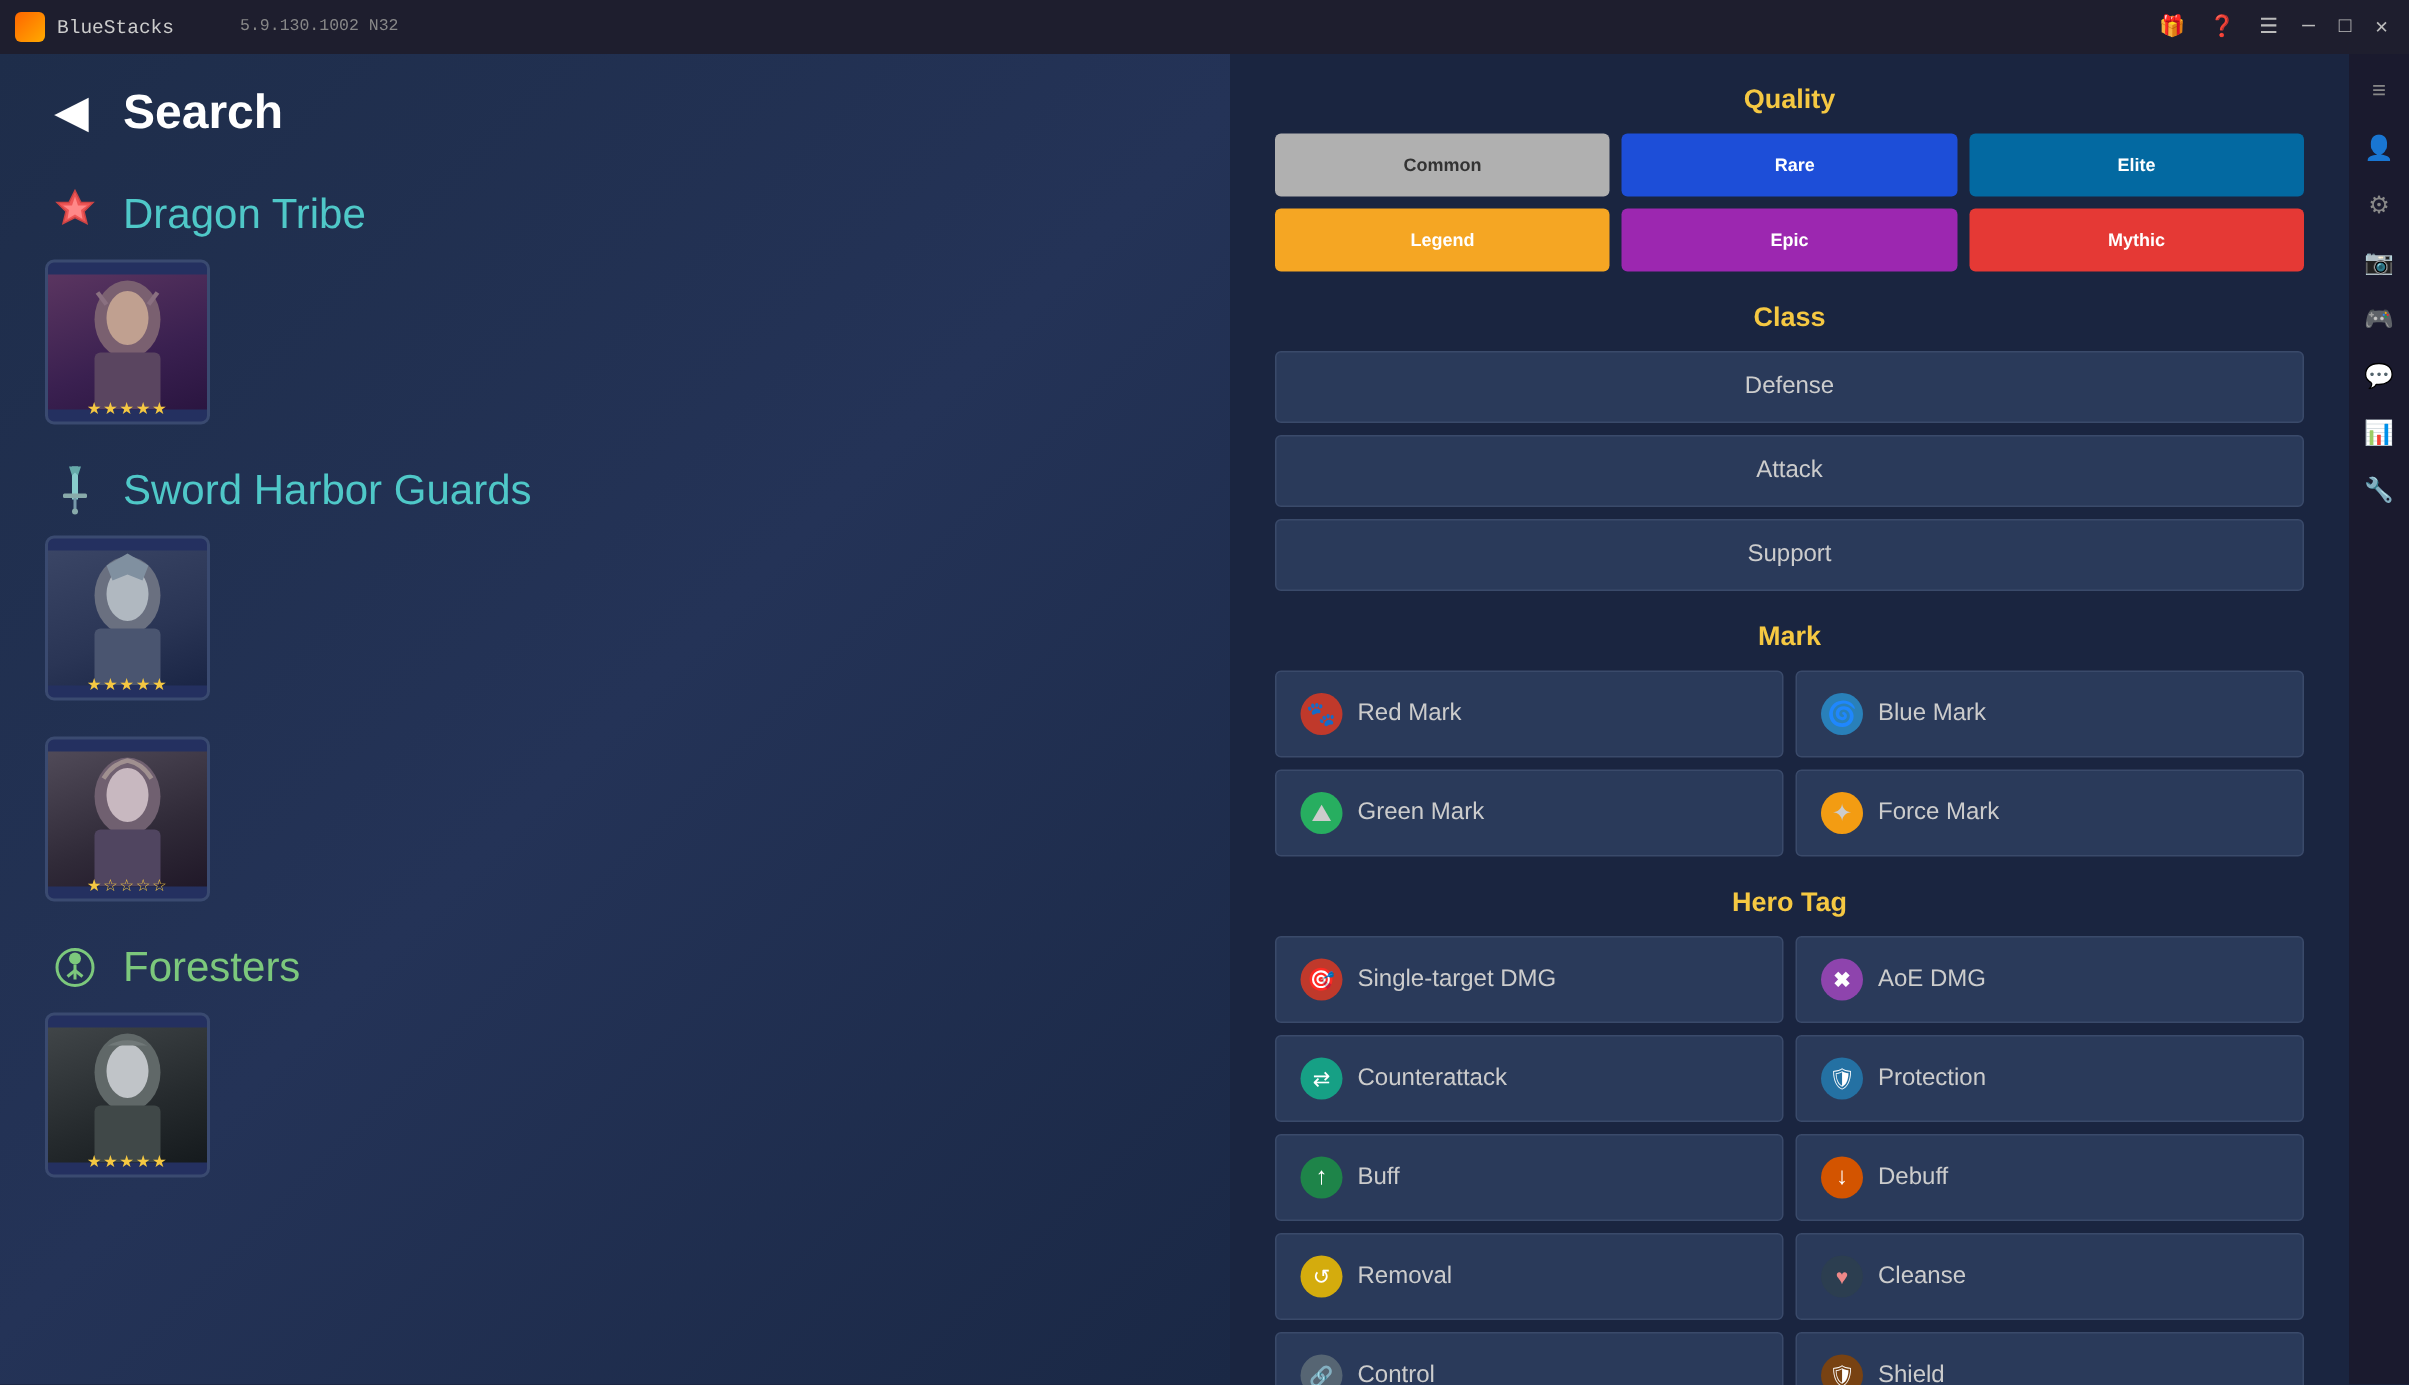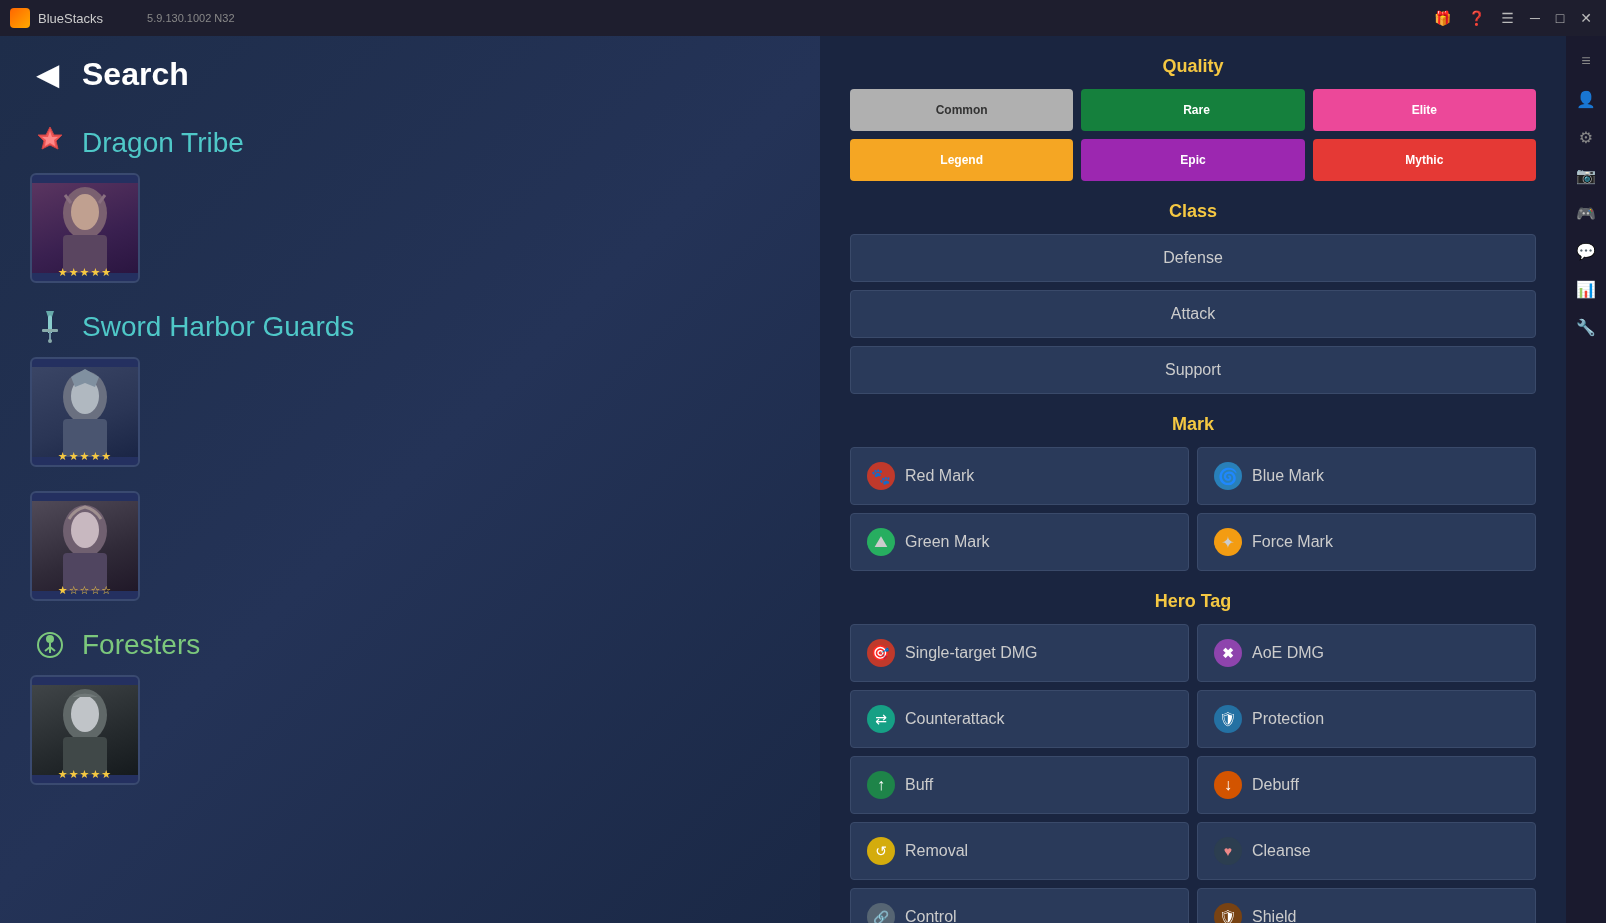--- a/index.html
+++ b/index.html
@@ -17,20 +17,21 @@
     .title-bar {
       position: absolute;
       top: 0; left: 0; right: 0;
       height: 36px;
       background: #1e1e2e;
       display: flex;
       align-items: center;
       padding: 0 10px;
       gap: 8px;
       z-index: 10;
+      font-family: Liberation Mono, monospace;
     }
     .title-bar-logo {
       width: 20px; height: 20px;
       background: #00aaff;
       border-radius: 4px;
     }
     .title-bar-title {
       color: #ccc;
       font-size: 13px;
     }
@@ -156,22 +157,22 @@
     .quality-btn {
       padding: 14px 10px;
       border: none;
       border-radius: 4px;
       font-size: 12px;
       font-weight: bold;
       cursor: pointer;
       text-align: center;
     }
     .btn-common { background: #b0b0b0; color: #333; }
-    .btn-rare { background: #15803d; color: white; padding-left: 17px; }
-    .btn-elite { background: #ec4899; color: white; }
+    .btn-rare { background: #1d4ed8; color: white; padding-left: 17px; }
+    .btn-elite { background: #0369a1; color: white; }
     .btn-epic { background: #9c27b0; color: white; }
     .btn-legend { background: #f5a623; color: white; }
     .btn-mythic { background: #e53935; color: white; }
 
     .class-grid {
       display: grid;
       grid-template-columns: 1fr;
       gap: 8px;
     }
     .class-btn {

